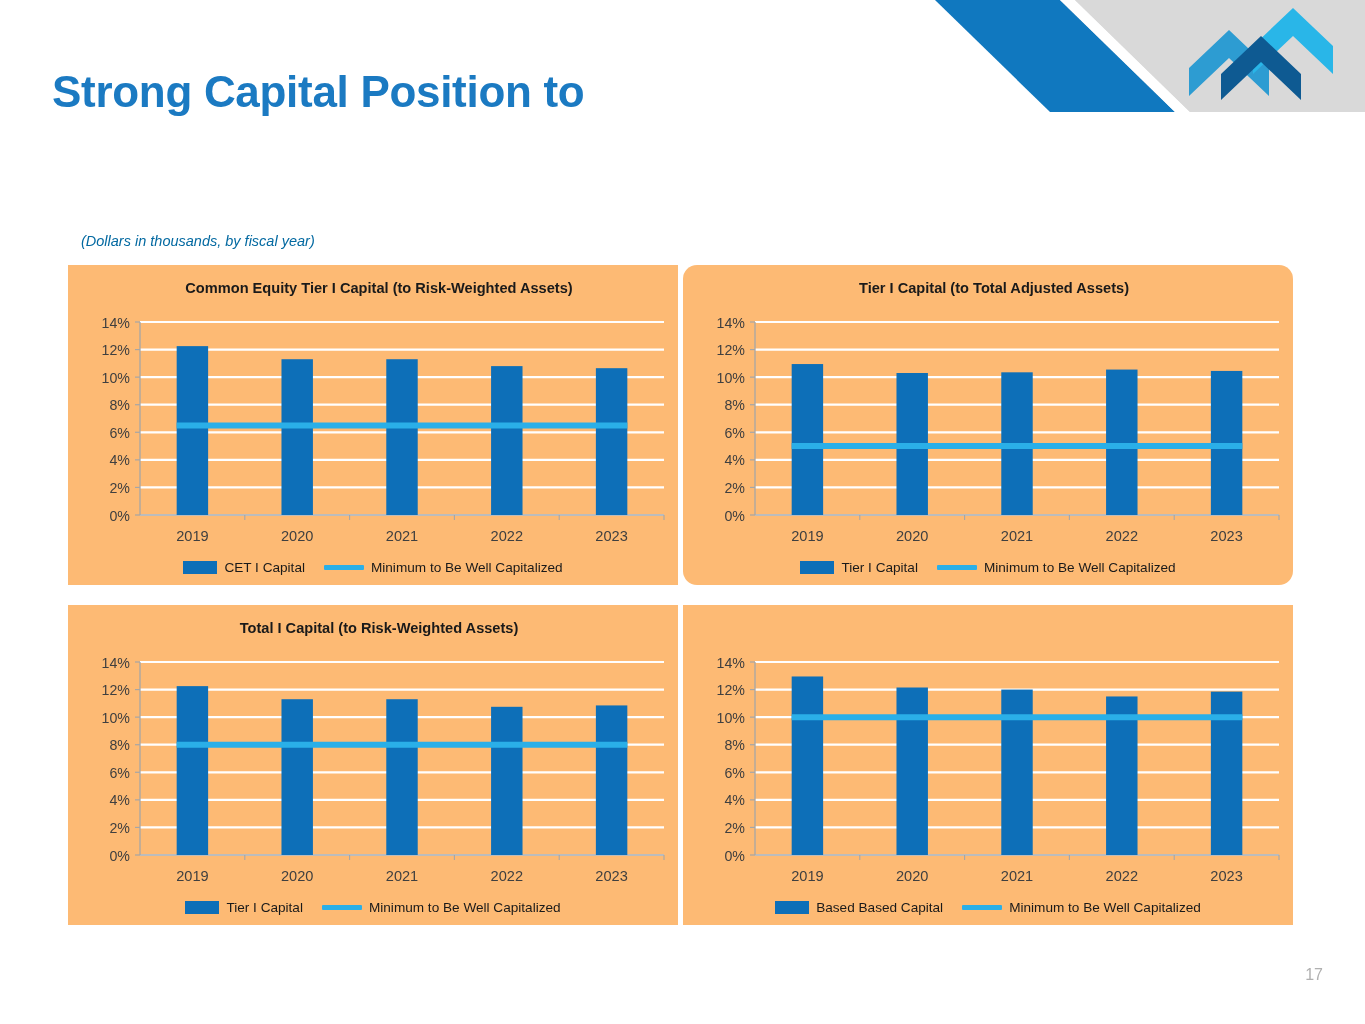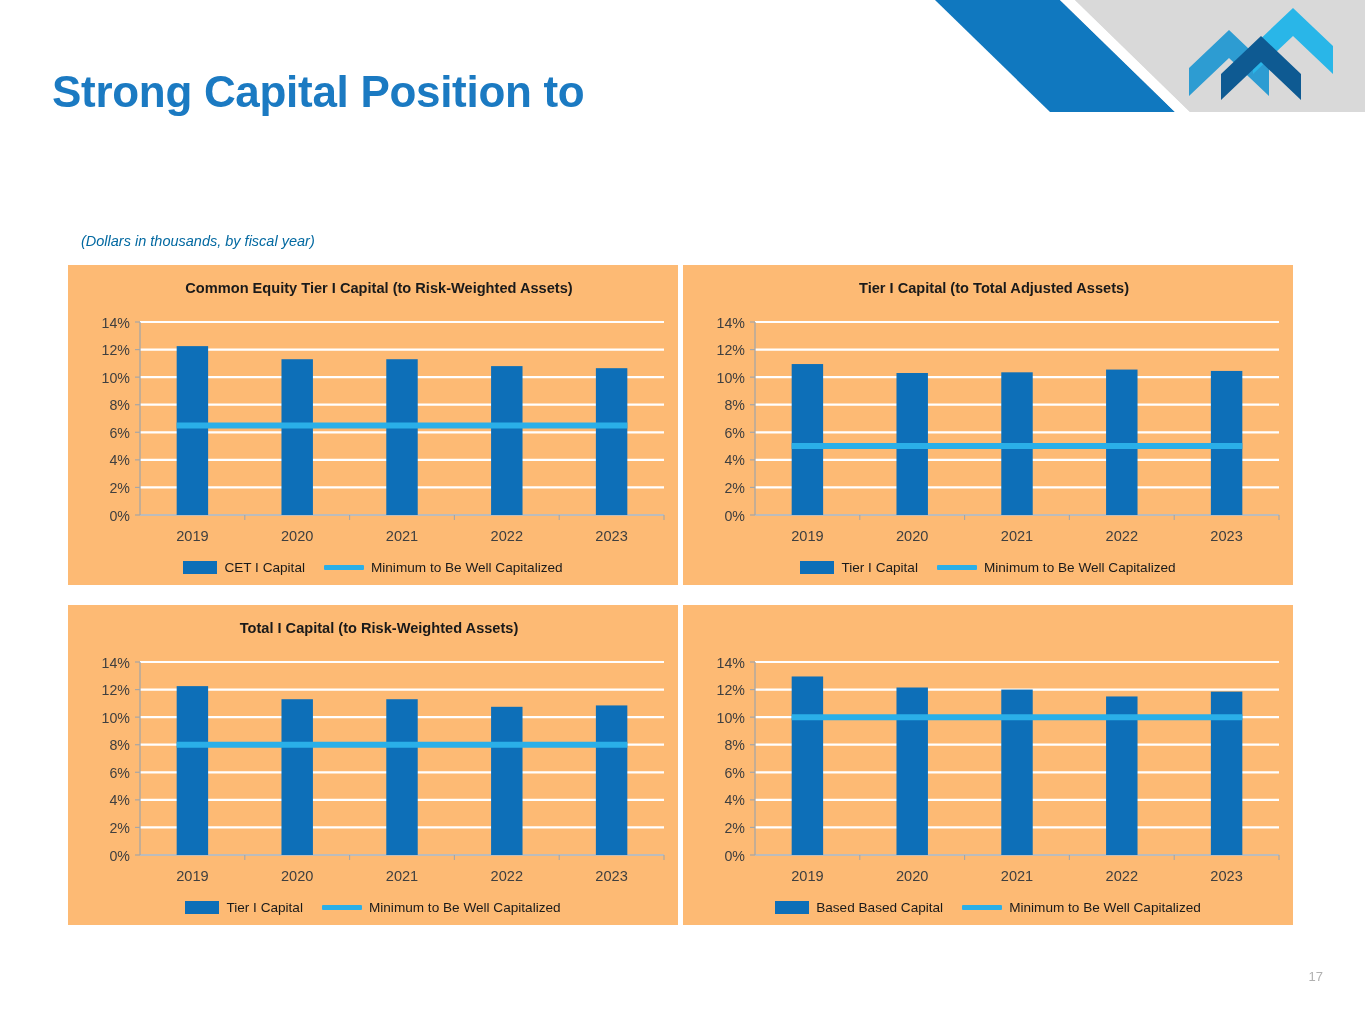--- a/index.html
+++ b/index.html
@@ -32,21 +32,21 @@
     white-space:nowrap;
   }
 
   
   .grid { position:absolute; left:68px; top:265px; width:1226px; height:660px; }
   .panel {
     position:absolute; background:#fdba74;
     width:610px; height:320px;
   }
   .p1 { left:0;   top:0; }
-  .p2 { left:615px; top:0; }
+  .p2 { left:615px; top:0;border-radius:14px; }
   .p3 { left:0;   top:340px; }
   .p4 { left:615px; top:340px; }
 
   .panel-title {
     position:absolute; left:30px; right:18px; top:14px;
     text-align:center; font-size:14.6px; font-weight:bold;
     color:#1a1a1a; line-height:1.35;
   }
   .panel-title.two-line { top:14px; }
 
@@ -56,21 +56,21 @@
     position:absolute; left:0; right:0; bottom:10px;
     display:flex; justify-content:center; align-items:center;
     gap:19px; font-size:13.6px; color:#1a1a1a;
   }
   .legend-item { display:flex; align-items:center; gap:7px; }
   .swatch-bar { width:34px; height:13px; background:#0d6fb8; display:block; }
   .swatch-line { width:40px; height:5px; background:#2aafe8; display:block; border-radius:1px;}
 
   .pagenum {
     position:absolute; right:42px; bottom:40px;
-    font-size:13px; color:#b0b0b0;
+    font-size:16px; color:#b0b0b0;
   }
 </style>
 </head>
 <body>
 
 <div class="header-deco">
   <svg width="1365" height="120" viewBox="0 0 1365 120">
     <polygon points="1010,0 1365,0 1365,112 1180,112" fill="#d9d9d9"></polygon>
     <polygon points="935,0 1060,0 1175,112 1050,112" fill="#1078bf"></polygon>
     <polygon points="1060,0 1075,0 1190,112 1175,112" fill="#ffffff"></polygon>

